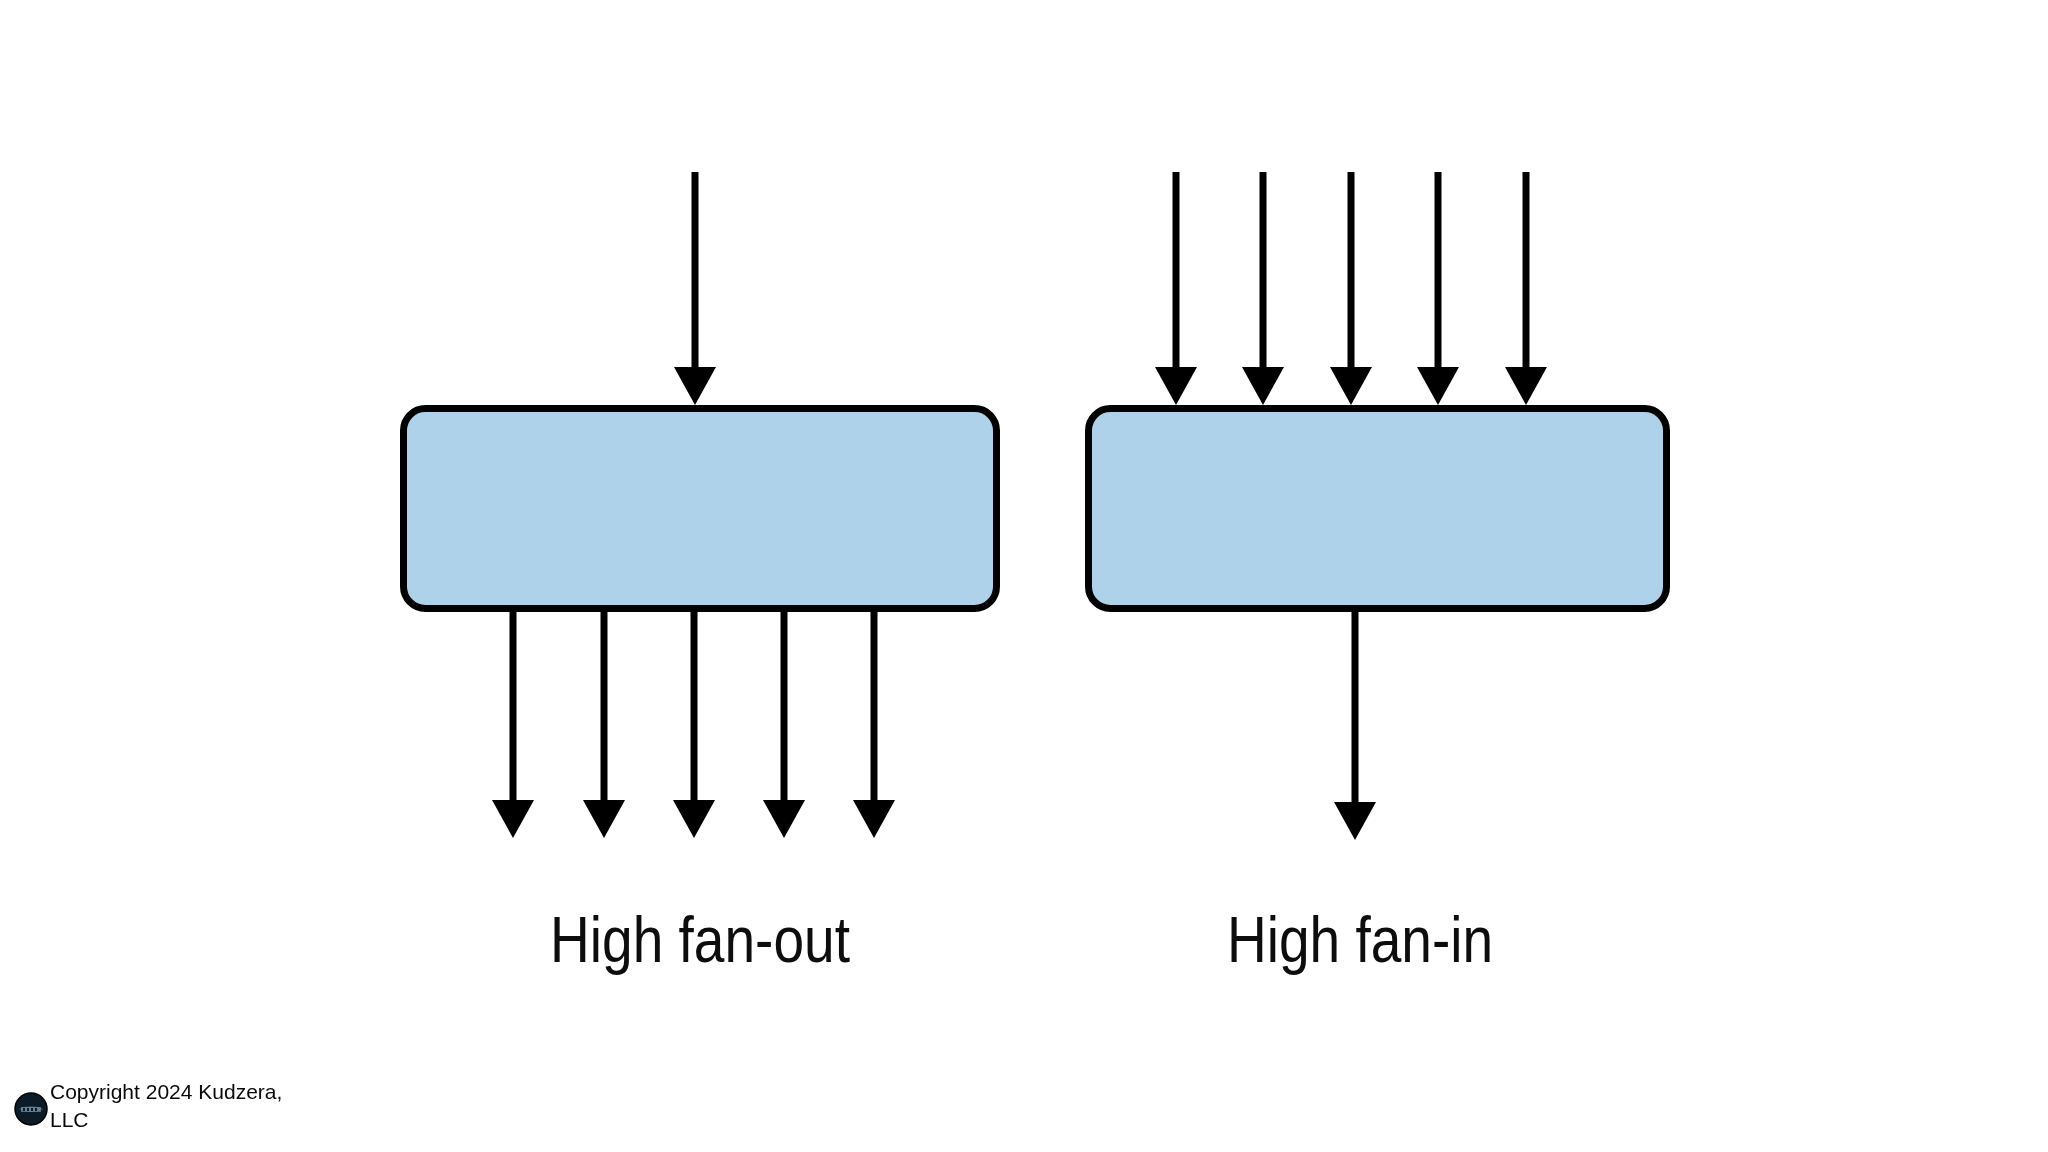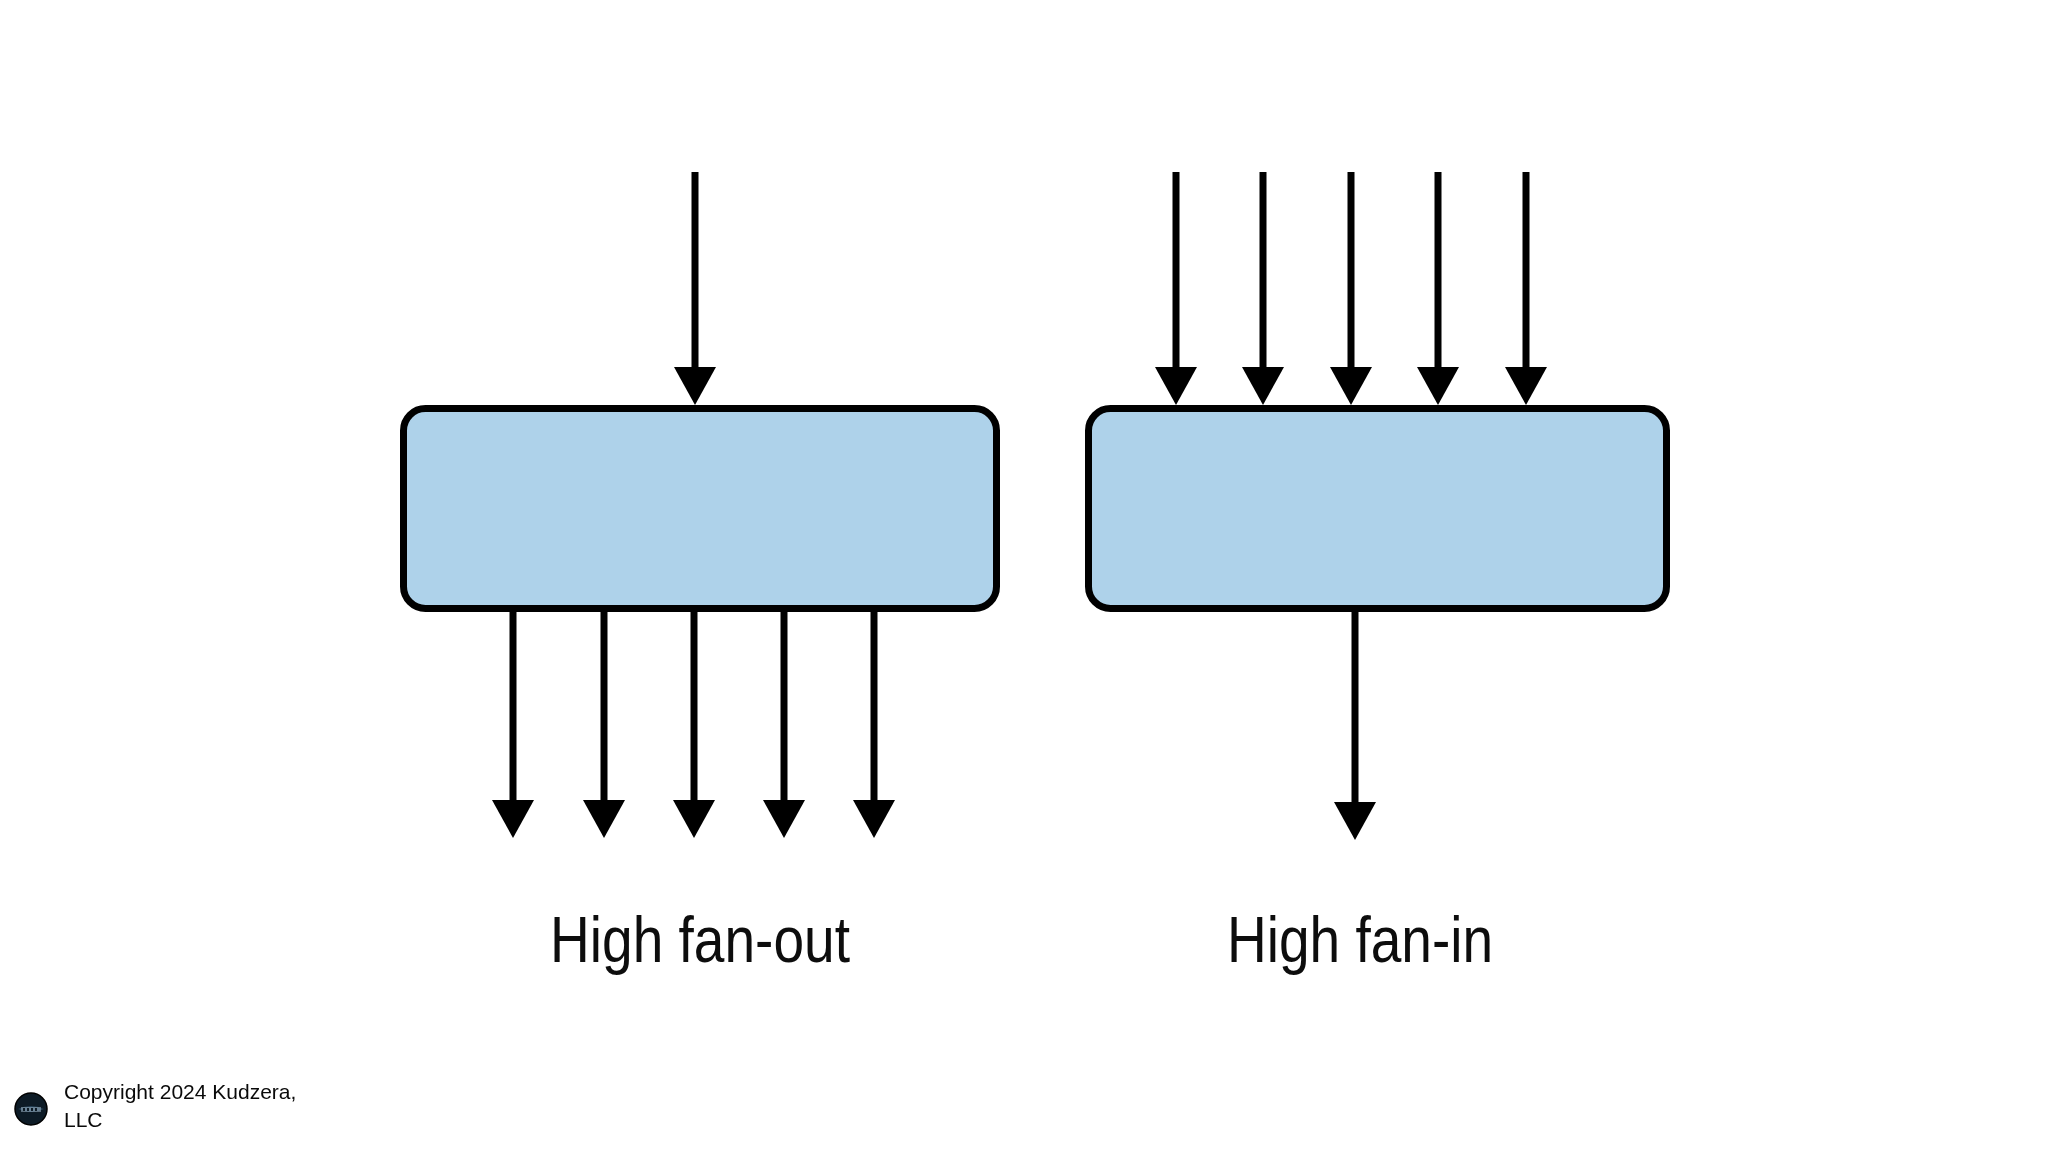--- a/index.html
+++ b/index.html
@@ -48,21 +48,21 @@
     width: 600px;
   }
 
   #footer {
     position: absolute;
     left: 14px;
     top: 1078px;
     width: 320px;
     display: flex;
     align-items: flex-start;
-    gap: 16px;
+    gap: 2px;
   }
   #footer-logo {
     flex: 0 0 auto;
     width: 34px;
     height: 34px;
     margin-top: 14px;
   }
   #footer-text {
     font-family: "Liberation Sans", "DejaVu Sans", sans-serif;
     font-size: 21px;

